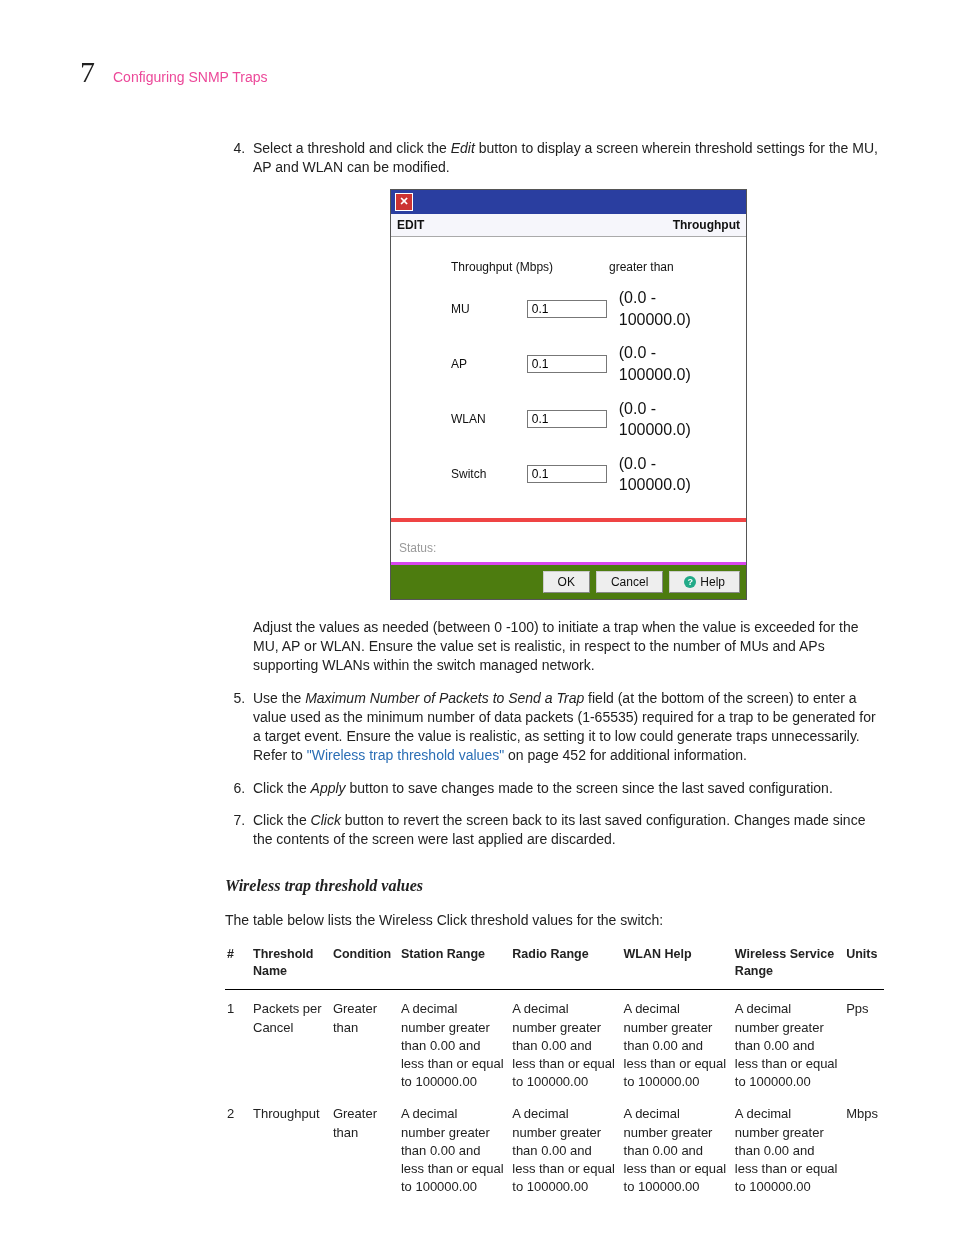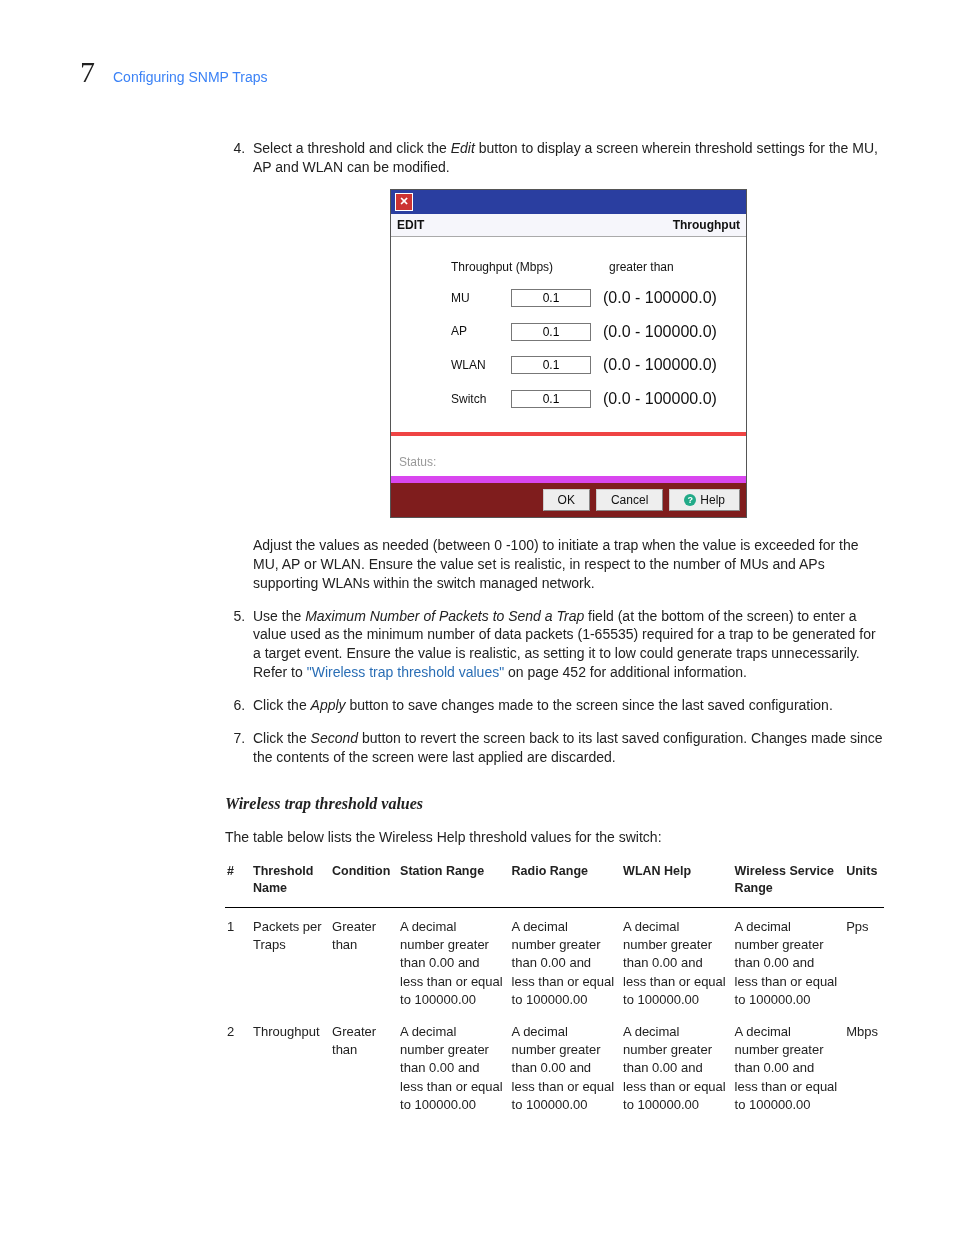--- a/index.html
+++ b/index.html
@@ -19,21 +19,21 @@
     gap: 18px;
     margin-bottom: 50px;
   }
   .chap-num {
     font-size: 30px;
     font-weight: 400;
     font-family: "Times New Roman", serif;
   }
   .chap-title {
     font-size: 14px;
-    color: #3b82f6;
+    color: #ec4899;
   }
   .body-block {
     margin-left: 145px;
     font-size: 14px;
     line-height: 1.35;
   }
   ol.steps {
     list-style: decimal;
     padding-left: 24px;
     margin: 0;
@@ -96,39 +96,40 @@
     align-items: center;
     gap: 12px;
     margin-bottom: 12px;
   }
   .dlg-label { width: 48px; }
   .dlg-head-left { width: 146px; font-weight: 400; }
   .dlg-input {
     width: 80px;
     height: 18px;
     border: 1px solid #777;
-    text-align: center;
+    text-align: left;
     padding: 1px 4px;
     box-sizing: border-box;
     font-size: 12px;
+    margin-left: 16px;
   }
   .dlg-range { font-size: 16px; }
   .status-bar {
     border-top: 4px solid #ef4444;
     padding: 18px 8px 6px 8px;
     color: #999;
     font-size: 12px;
   }
   .dlg-buttons {
-    border-top: 7px solid #d946ef;
+    border-top: 3px solid #d946ef;
     padding: 6px;
     display: flex;
     justify-content: flex-end;
     gap: 6px;
-    background: #7f1d1d;
+    background: #4d7c0f;
   }
   .dlg-btn {
     border: 1px solid #888;
     border-top-color: #ccc;
     border-left-color: #ccc;
     background: #eee;
     padding: 2px 14px;
     font-size: 12px;
     display: flex;
     align-items: center;
@@ -236,44 +237,44 @@
 
       <li>
         <span>Use the </span><span class="italic">Maximum Number of Packets to Send a Trap</span><span> field (at the bottom of the screen) to enter a value used as the minimum number of data packets (1-65535) required for a trap to be generated for a target event. Ensure the value is realistic, as setting it to low could generate traps unnecessarily. Refer to </span><span class="link">"Wireless trap threshold values"</span><span> on page 452 for additional information.</span>
       </li>
 
       <li>
         <span>Click the </span><span class="italic">Apply</span><span> button to save changes made to the screen since the last saved configuration.</span>
       </li>
 
       <li>
-        <span>Click the </span><span class="italic">Second</span><span> button to revert the screen back to its last saved configuration. Changes made since the contents of the screen were last applied are discarded.</span>
+        <span>Click the </span><span class="italic">Click</span><span> button to revert the screen back to its last saved configuration. Changes made since the contents of the screen were last applied are discarded.</span>
       </li>
     </ol>
 
     <div class="sect-title">Wireless trap threshold values</div>
-    <div>The table below lists the Wireless Help threshold values for the switch:</div>
+    <div>The table below lists the Wireless Click threshold values for the switch:</div>
 
     <table class="data">
       <thead>
         <tr>
           <th>#</th>
           <th>Threshold Name</th>
           <th>Condition</th>
           <th>Station Range</th>
           <th>Radio Range</th>
           <th>WLAN Help</th>
           <th>Wireless Service Range</th>
           <th>Units</th>
         </tr>
       </thead>
       <tbody>
         <tr>
           <td>1</td>
-          <td>Packets per Traps</td>
+          <td>Packets per Cancel</td>
           <td>Greater than</td>
           <td>A decimal number greater than 0.00 and less than or equal to 100000.00</td>
           <td>A decimal number greater than 0.00 and less than or equal to 100000.00</td>
           <td>A decimal number greater than 0.00 and less than or equal to 100000.00</td>
           <td>A decimal number greater than 0.00 and less than or equal to 100000.00</td>
           <td>Pps</td>
         </tr>
         <tr>
           <td>2</td>
           <td>Throughput</td>

